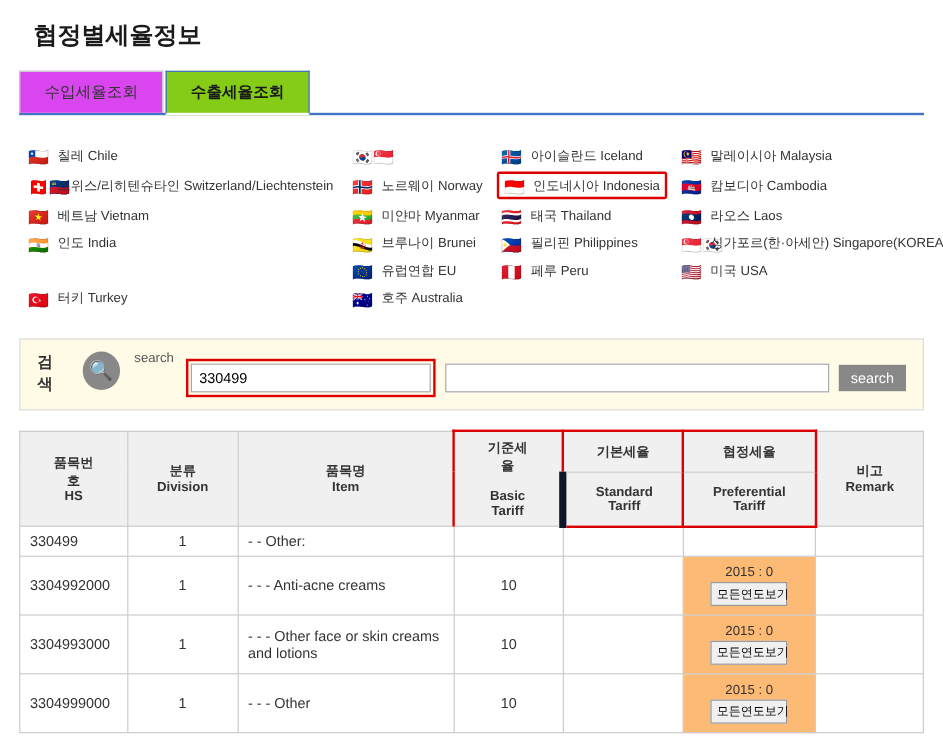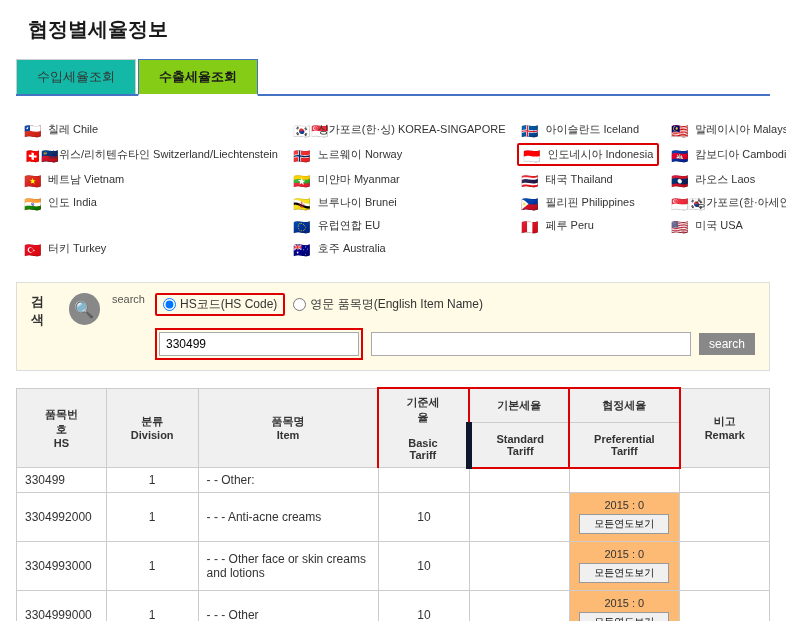--- a/index.html
+++ b/index.html
@@ -1,39 +1,39 @@
 <!DOCTYPE html>
 <html><head>
   <meta charset="utf-8">
   <style>
     * { box-sizing: border-box; margin: 0; padding: 0; }
     body { font-family: 'Malgun Gothic', '맑은 고딕', Arial, sans-serif; font-size: 12px; background: #fff; color: #333; }
     .page-container { padding: 16px; max-width: 786px; }
     h1.page-title { font-size: 20px; font-weight: bold; margin-bottom: 16px; color: #1a1a1a; margin-left: 12px; }
     .tabs { display: flex; border-bottom: 2px solid #4472c4; margin-bottom: 16px; }
-    .tab { padding: 8px 20px; border: 1px solid #ccc; border-bottom: none; cursor: pointer; background: #14b8a6; color: #333; font-size: 13px; margin-right: 2px; }
+    .tab { padding: 8px 20px; border: 1px solid #ccc; border-bottom: none; cursor: pointer; background: #d946ef; color: #333; font-size: 13px; margin-right: 2px; }
     .tab.active { background: #84cc16; border-color: #4472c4; border-bottom: 2px solid #fff; margin-bottom: -2px; font-weight: bold; color: #1a1a1a; }
     .countries-grid { display: grid; grid-template-columns: repeat(4, 1fr); gap: 4px 8px; margin-bottom: 16px; padding: 8px 4px; }
     .country-item { display: flex; align-items: center; gap: 4px; font-size: 11px; cursor: pointer; padding: 2px 4px; white-space: nowrap; }
     .country-item.highlighted { border: 2px solid #d00; border-radius: 2px; }
     .flag { width: 20px; height: 13px; display: inline-block; font-size: 14px; }
     .search-box { background: #fffbe6; border: 1px solid #ddd; padding: 10px 14px; margin-bottom: 16px; display: flex; align-items: center; gap: 16px; }
     .search-icon-circle { width: 32px; height: 32px; border-radius: 50%; background: #888; display: flex; align-items: center; justify-content: center; color: white; font-size: 16px; }
     .hs-input-wrap { border: 2px solid #d00; padding: 2px; display: inline-block; }
     .hs-input { width: 200px; padding: 4px 6px; border: 1px solid #aaa; font-size: 12px; }
     .search-input-wrap { display: flex; align-items: center; gap: 8px; margin-top: 6px; }
     .search-text-input { width: 320px; padding: 4px 6px; border: 1px solid #aaa; font-size: 12px; }
     .search-btn { padding: 4px 10px; background: #888; color: white; border: none; cursor: pointer; font-size: 12px; }
     .radio-row { display: flex; align-items: center; gap: 8px; }
     table { width: 100%; border-collapse: collapse; font-size: 12px; }
     th { background: #f0f0f0; border: 1px solid #ccc; padding: 6px 24px; text-align: center; font-weight: bold; font-size: 11px; }
     td { border: 1px solid #ccc; padding: 5px 8px; text-align: left; vertical-align: middle; }
     td.center { text-align: center; }
     .preferential-col { background: #fdba74; }
-    .view-btn { display: block; width: 90px; margin: 2px auto; padding: 2px 4px; background: #f0f0f0; border: 1px solid #999; font-size: 10px; cursor: pointer; text-align: center; white-space: nowrap; }
+    .view-btn { display: block; width: 64px; margin: 2px auto; padding: 2px 4px; background: #f0f0f0; border: 1px solid #999; font-size: 10px; cursor: pointer; text-align: center; white-space: nowrap; }
     .year-info { text-align: center; font-size: 11px; color: #333; }
     .search-area { display: flex; align-items: flex-start; gap: 10px; }
     .search-label-block { display: flex; flex-direction: row; align-items: flex-start; gap: 12px; min-width: 60px; }
     .search-ko { font-size: 13px; font-weight: bold; }
     .search-en { font-size: 11px; color: #555; }
     .options-wrap { display: flex; flex-direction: column; gap: 6px; }
     .hs-radio-label { border: 2px solid #d00; padding: 1px 6px; border-radius: 2px; display: flex; align-items: center; gap: 4px; font-size: 12px; }
   </style>
 </head>
 <body>
@@ -47,21 +47,20 @@
   </div>
 
   <div class="countries-grid">
 
     <div class="country-item">
       <span class="flag">🇨🇱</span>
       <span>칠레 Chile</span>
     </div>
     <div class="country-item" style="grid-column: span 1;">
       <span class="flag">🇰🇷🇸🇬</span>
-      <span>싱가포르(한·싱) KOREA-SINGAPORE</span>
     </div>
     <div class="country-item">
       <span class="flag">🇮🇸</span>
       <span>아이슬란드 Iceland</span>
     </div>
     <div class="country-item">
       <span class="flag">🇲🇾</span>
       <span>말레이시아 Malaysia</span>
     </div>
 
@@ -140,30 +139,20 @@
   </div>
 
   <div class="search-box">
     <div class="search-area">
       <div class="search-label-block">
         <span class="search-ko">검색</span>
         <div class="search-icon-circle">🔍</div>
         <span class="search-en">search</span>
       </div>
       <div class="options-wrap">
-        <div class="radio-row">
-          <label class="hs-radio-label">
-            <input type="radio" name="searchType" checked="" style="">
-            <span>HS코드(HS Code)</span>
-          </label>
-          <label style="display:flex;align-items:center;gap:4px;">
-            <input type="radio" name="searchType" style="">
-            <span>영문 품목명(English Item Name)</span>
-          </label>
-        </div>
         <div class="search-input-wrap">
           <div class="hs-input-wrap">
             <input class="hs-input" type="text" value="330499" style="">
           </div>
           <input class="search-text-input" type="text" style="">
           <button class="search-btn">search</button>
         </div>
       </div>
     </div>
   </div>

